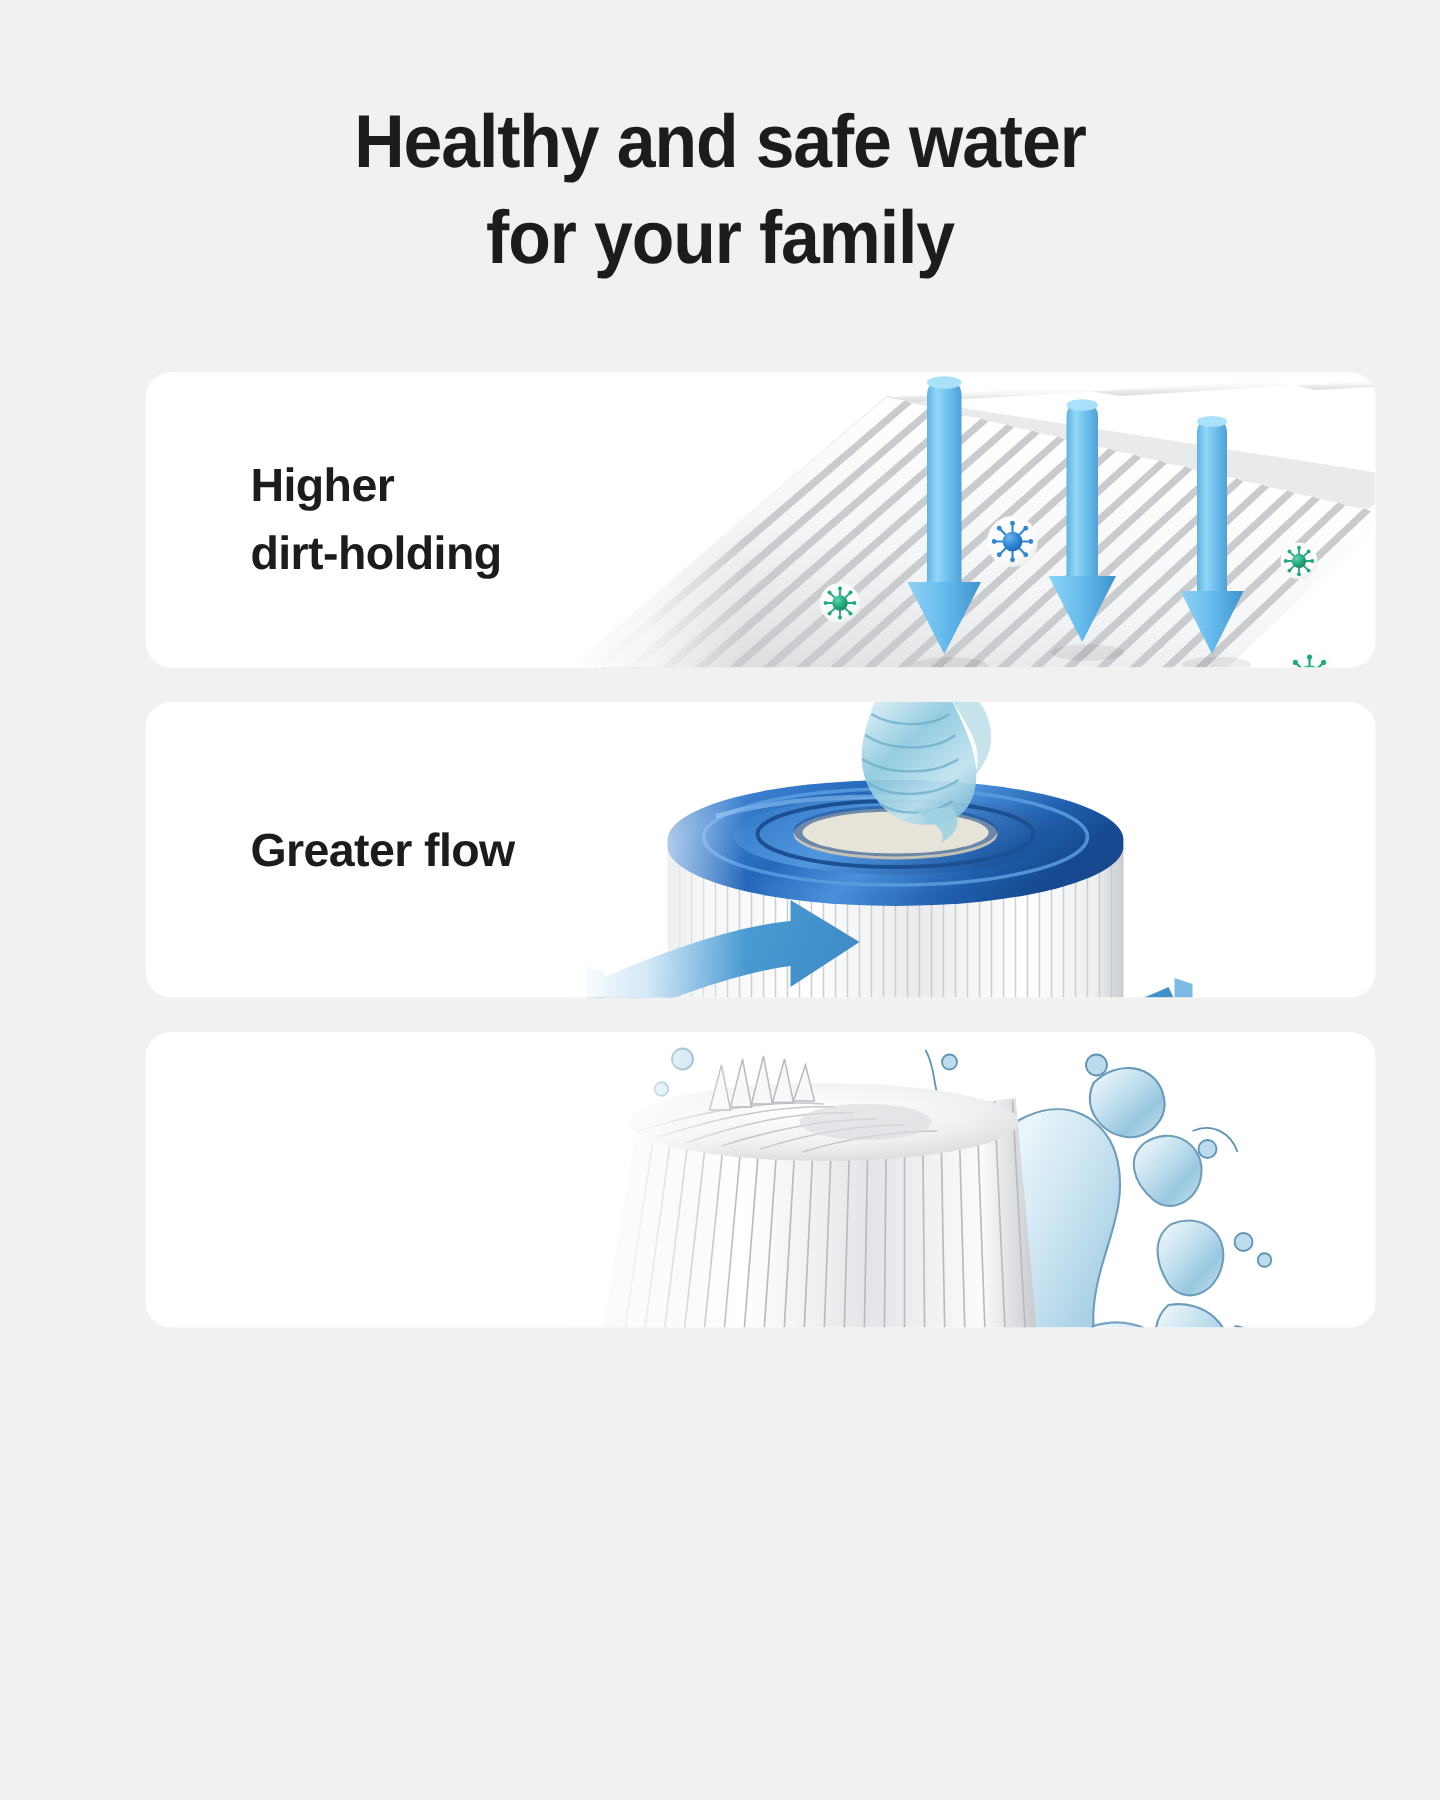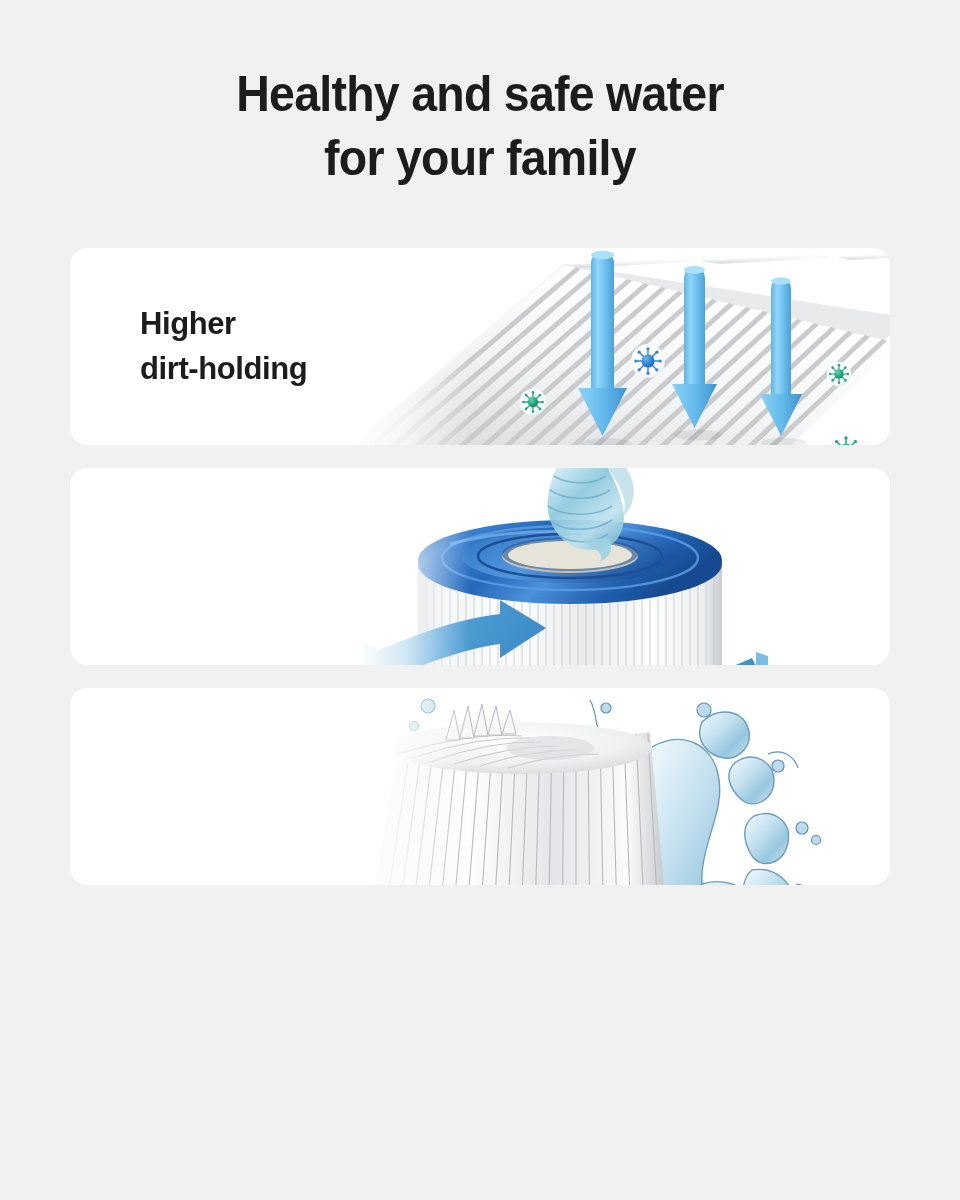--- a/index.html
+++ b/index.html
@@ -40,20 +40,21 @@
   }
 
   .feature-card {
     position: relative;
     width: 820px;
     height: 197px;
     background: #ffffff;
     border-radius: 17px;
     margin-bottom: 23px;
     overflow: hidden;
+    margin-left: 27px;
   }
 
   .card-label {
     position: absolute;
     left: 70px;
     top: 50%;
     transform: translateY(-50%);
     z-index: 5;
     color: #1c1c1c;
     font-weight: bold;
@@ -340,20 +341,21 @@
               <circle r="7.5" fill="url(#c1germG)"></circle>
             </g>
           </g>
         </g>
       </svg>
       <div class="art-fade-left"></div>
     </div>
   </div>
 
   <div class="feature-card">
+    <div class="card-label">Greater flow</div>
 
     <div class="card-art">
       <svg width="540" height="263" viewBox="0 0 540 263" xmlns="http://www.w3.org/2000/svg">
         <defs>
           <linearGradient id="c2body" x1="0" y1="0" x2="1" y2="0">
             <stop offset="0" stop-color="#d7dadd"></stop>
             <stop offset="0.08" stop-color="#f3f4f5"></stop>
             <stop offset="0.30" stop-color="#ffffff"></stop>
             <stop offset="0.55" stop-color="#e9ebed"></stop>
             <stop offset="0.78" stop-color="#ffffff"></stop>

